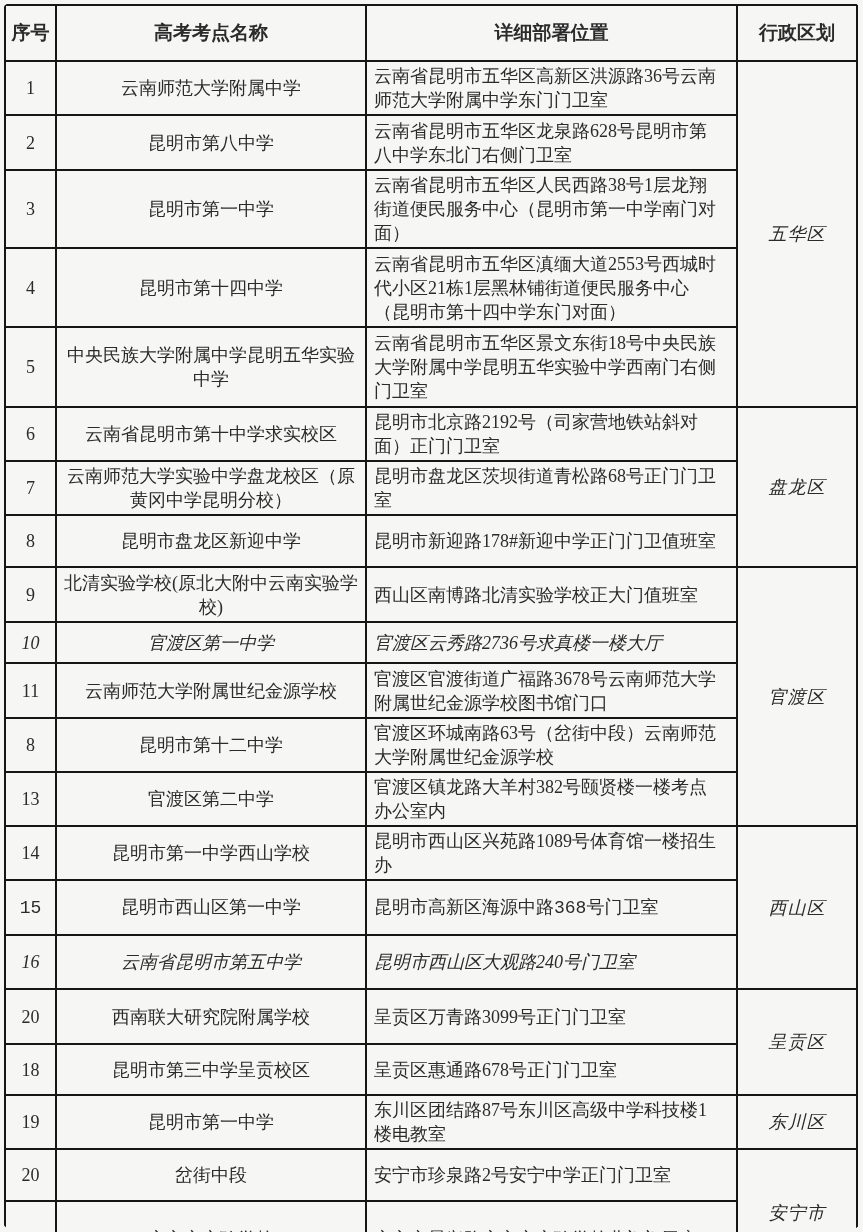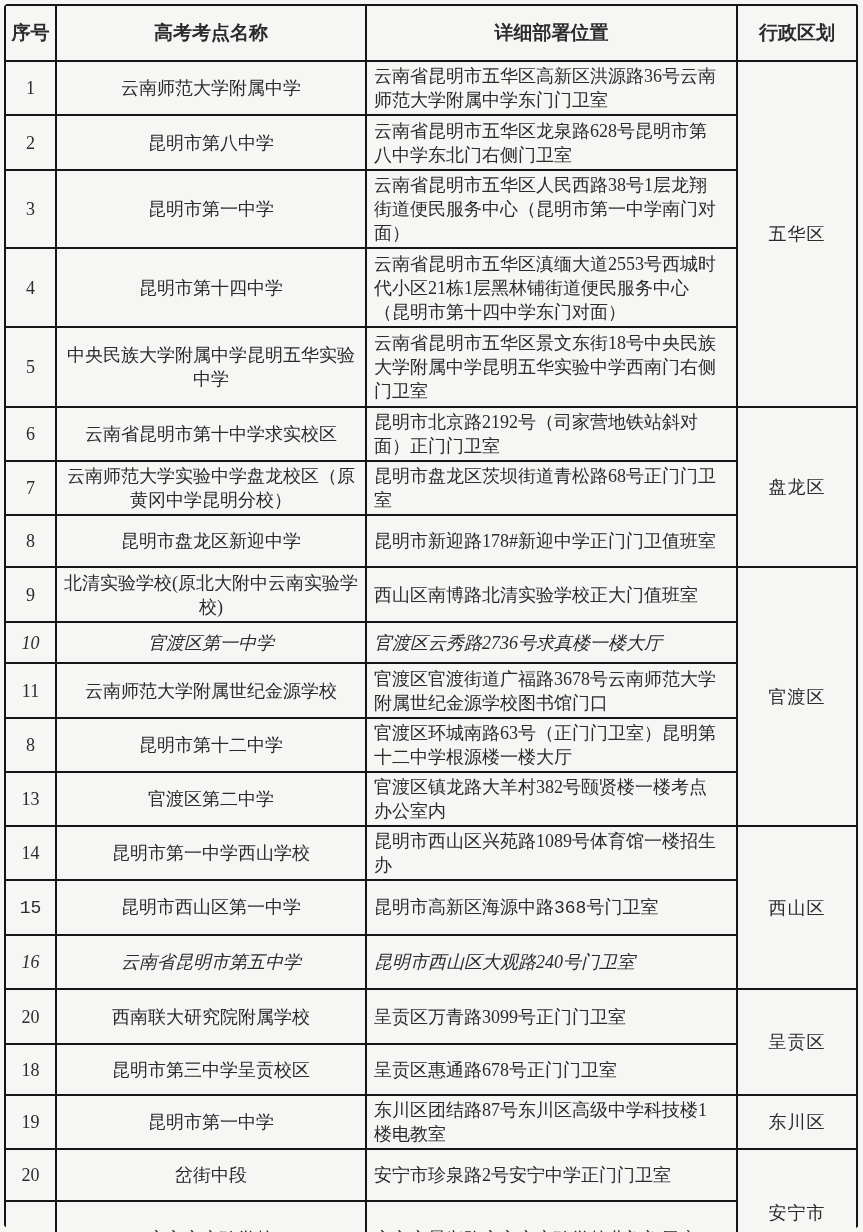--- a/index.html
+++ b/index.html
@@ -60,20 +60,21 @@
   }
   td.cell-loc {
     text-align: left;
     padding: 2px 20px 2px 7px;
     margin-left: 16px;
   }
   td.cell-district {
     text-align: center;
     padding: 2px 14px;
     letter-spacing: 1px;
+    font-style: italic;
   }
 </style>
 </head>
 <body>
 
 <div class="page">
   <table class="exam-table">
     <colgroup>
       <col style="width:51px">
       <col style="width:310px">
@@ -143,21 +144,21 @@
           <td class="cell-loc">官渡区云秀路2736号求真楼一楼大厅</td>
         </tr>
         <tr style="height: 55px;">
           <td class="cell-no">11</td>
           <td class="cell-name">云南师范大学附属世纪金源学校</td>
           <td class="cell-loc">官渡区官渡街道广福路3678号云南师范大学附属世纪金源学校图书馆门口</td>
         </tr>
         <tr style="height: 54px;">
           <td class="cell-no">8</td>
           <td class="cell-name">昆明市第十二中学</td>
-          <td class="cell-loc">官渡区环城南路63号（正门门卫室）昆明第十二中学根源楼一楼大厅</td>
+          <td class="cell-loc">官渡区环城南路63号（岔街中段）云南师范大学附属世纪金源学校</td>
         </tr>
         <tr style="height: 53px;">
           <td class="cell-no">13</td>
           <td class="cell-name">官渡区第二中学</td>
           <td class="cell-loc">官渡区镇龙路大羊村382号颐贤楼一楼考点办公室内</td>
         </tr>
         <tr style="height: 53px;">
           <td class="cell-no">14</td>
           <td class="cell-name">昆明市第一中学西山学校</td>
           <td class="cell-loc">昆明市西山区兴苑路1089号体育馆一楼招生办</td>

